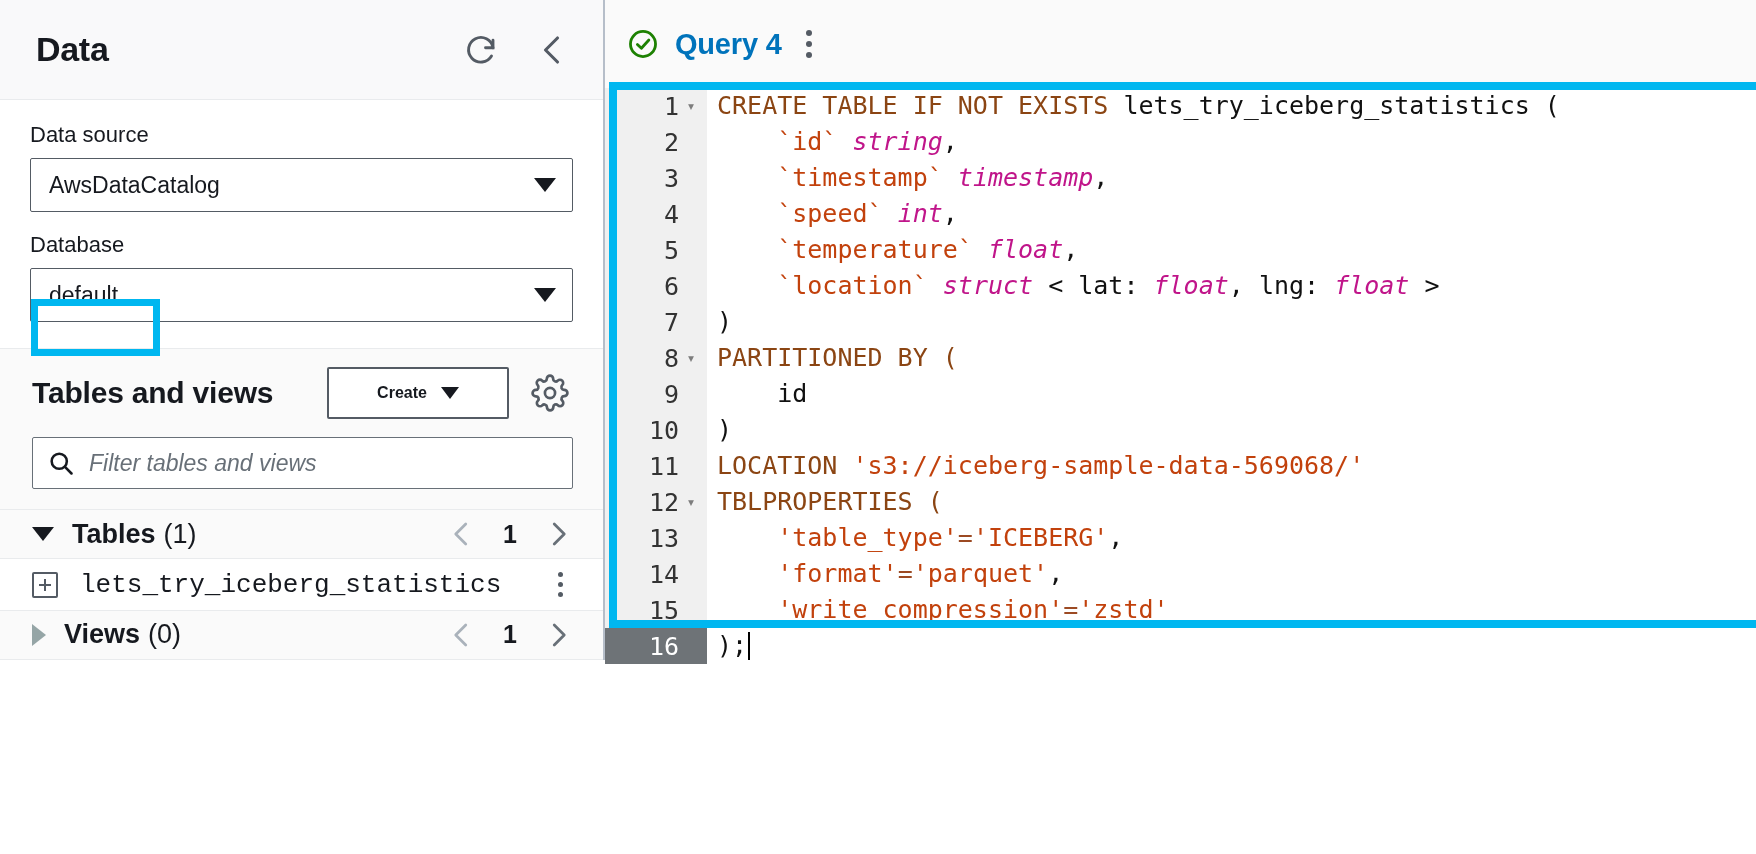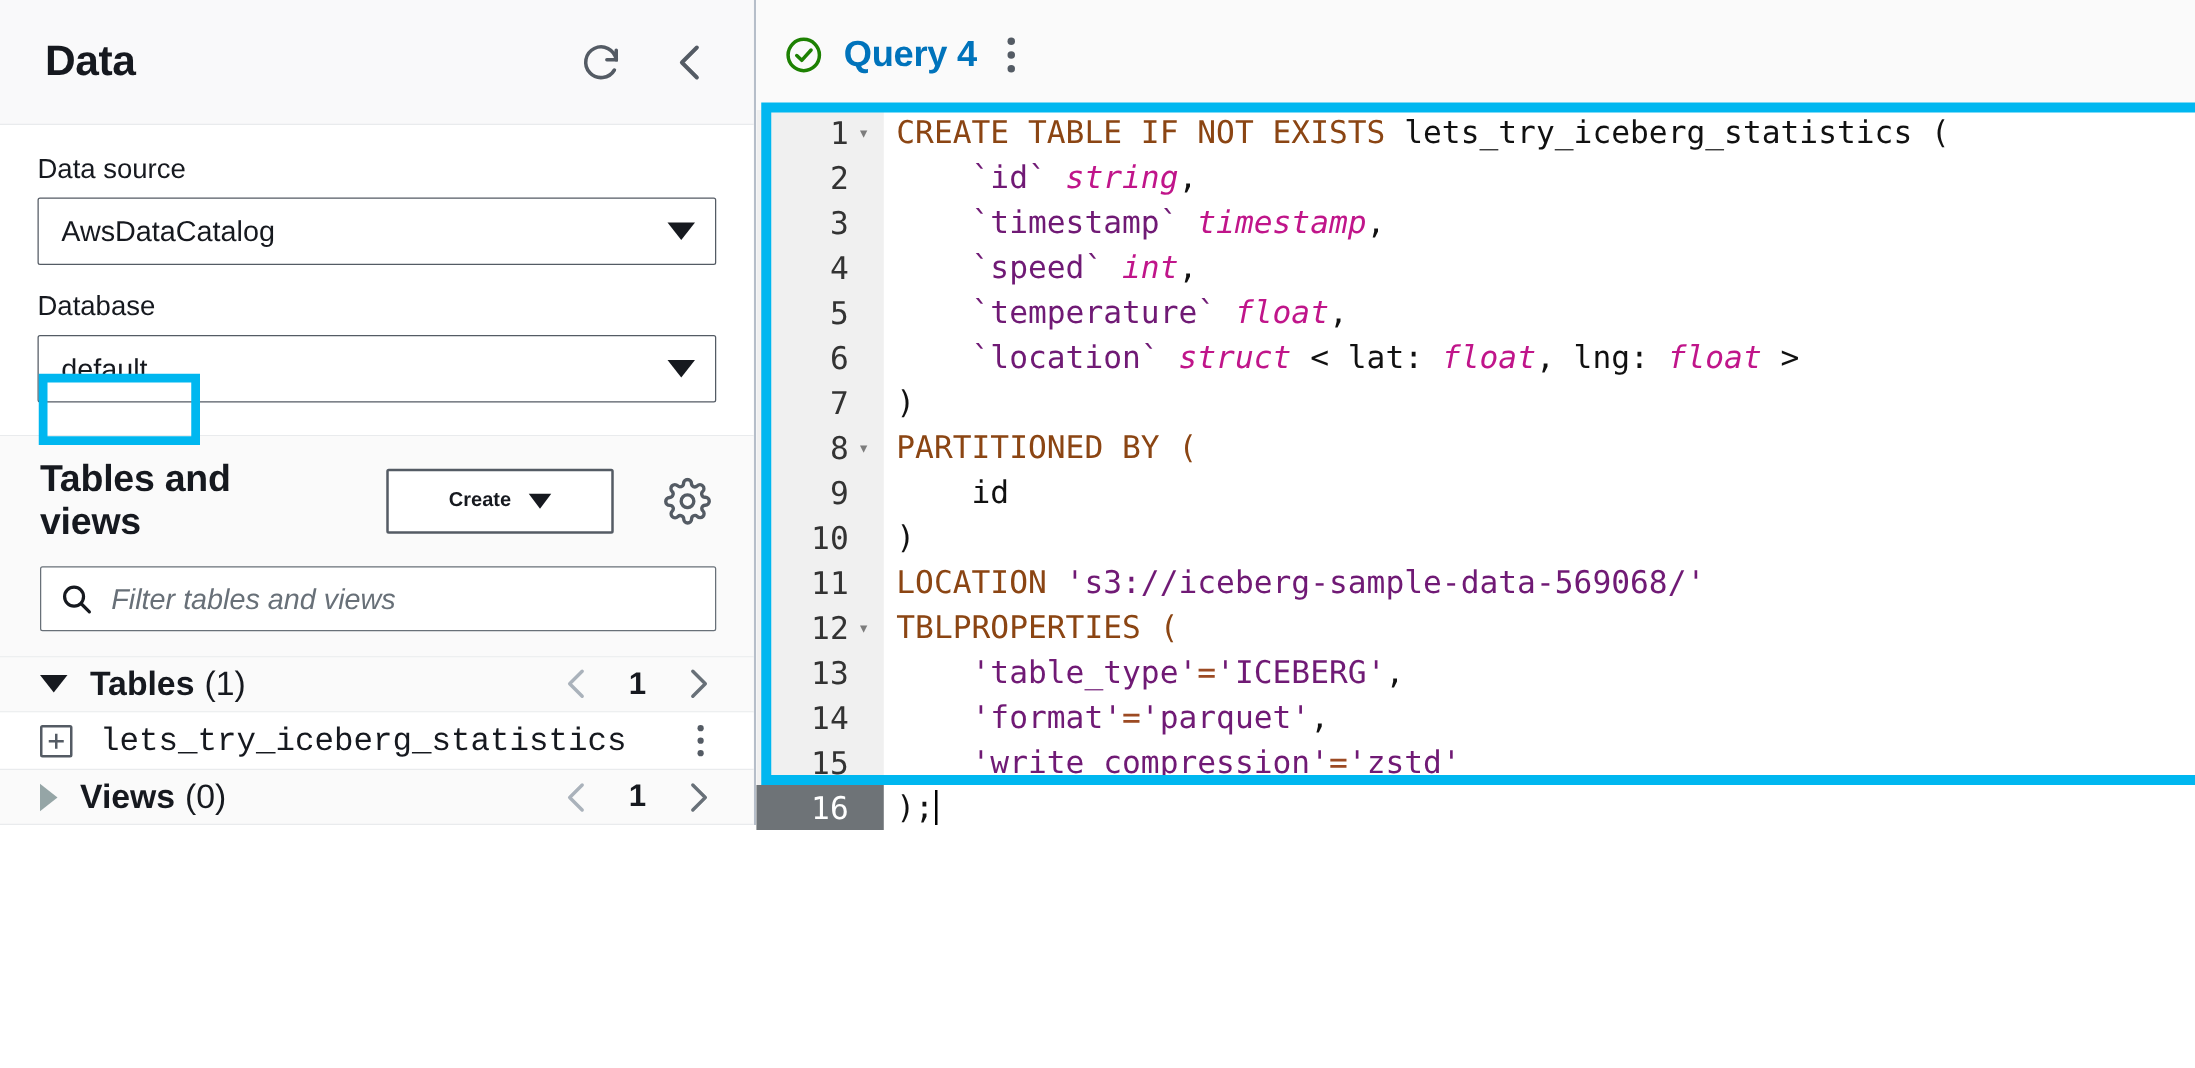--- a/index.html
+++ b/index.html
@@ -113,21 +113,21 @@
   
   .sb-tv {
     background: #fafafa;
     border-bottom: 1px solid #e9ebed;
     padding: 18px 30px 20px 32px;
     flex: 0 0 auto;
   }
   .tv-head {
     display: flex;
     align-items: center;
-    gap: 36px;
+    gap: 18px;
     margin-bottom: 18px;
   }
   .tv-title {
     font-size: 30px;
     font-weight: bold;
     color: #16191f;
     flex: 1;
     letter-spacing: -0.2px;
   }
   .create-btn {
@@ -365,21 +365,21 @@
     white-space: pre;
     min-width: 0;
     overflow: hidden;
   }
   .cline {
     height: 36px;
     line-height: 36px;
     white-space: pre;
   }
   .tok-kw   { color: #8b4513; }
-  .tok-str  { color: #701a75; }
+  .tok-str  { color: #c2410c; }
   .tok-type { color: #c0158a; font-style: italic; }
   .tok-plain{ color: #111111; }
   .tok-op   { color: #9c4a23; }
   .cursor {
     display: inline-block;
     width: 2px;
     height: 28px;
     background: #000000;
     vertical-align: -6px;
     margin-left: 1px;

